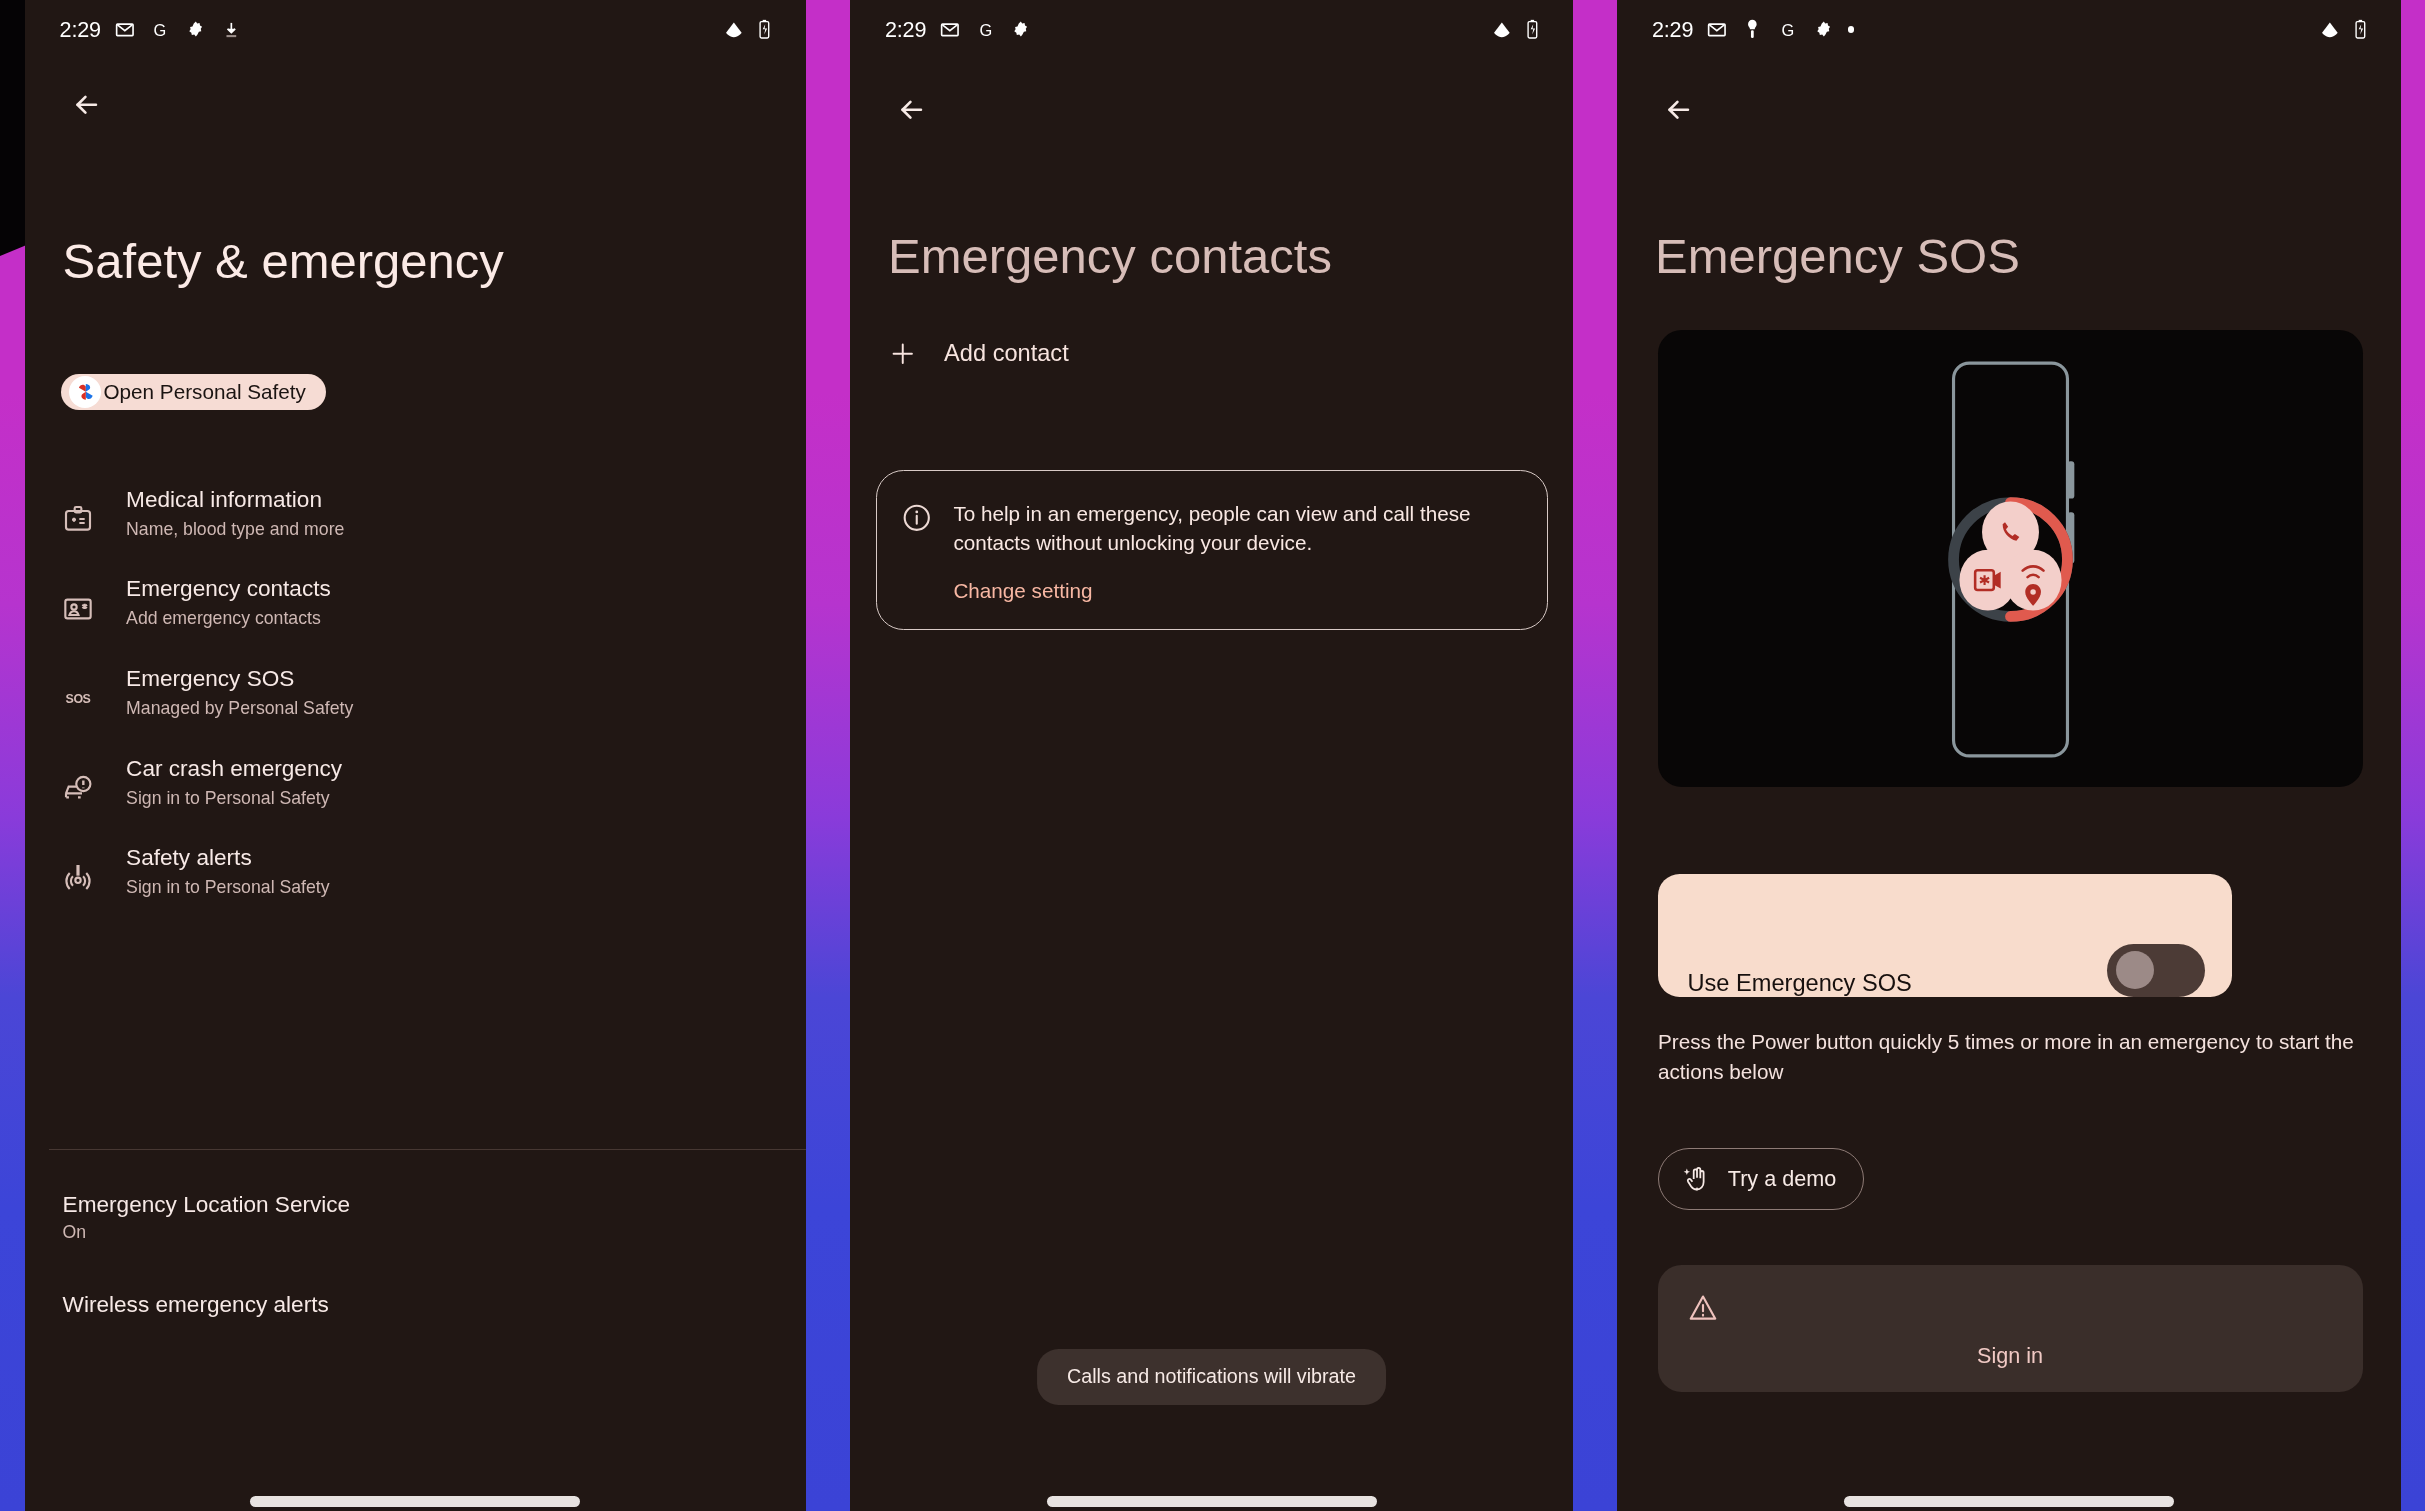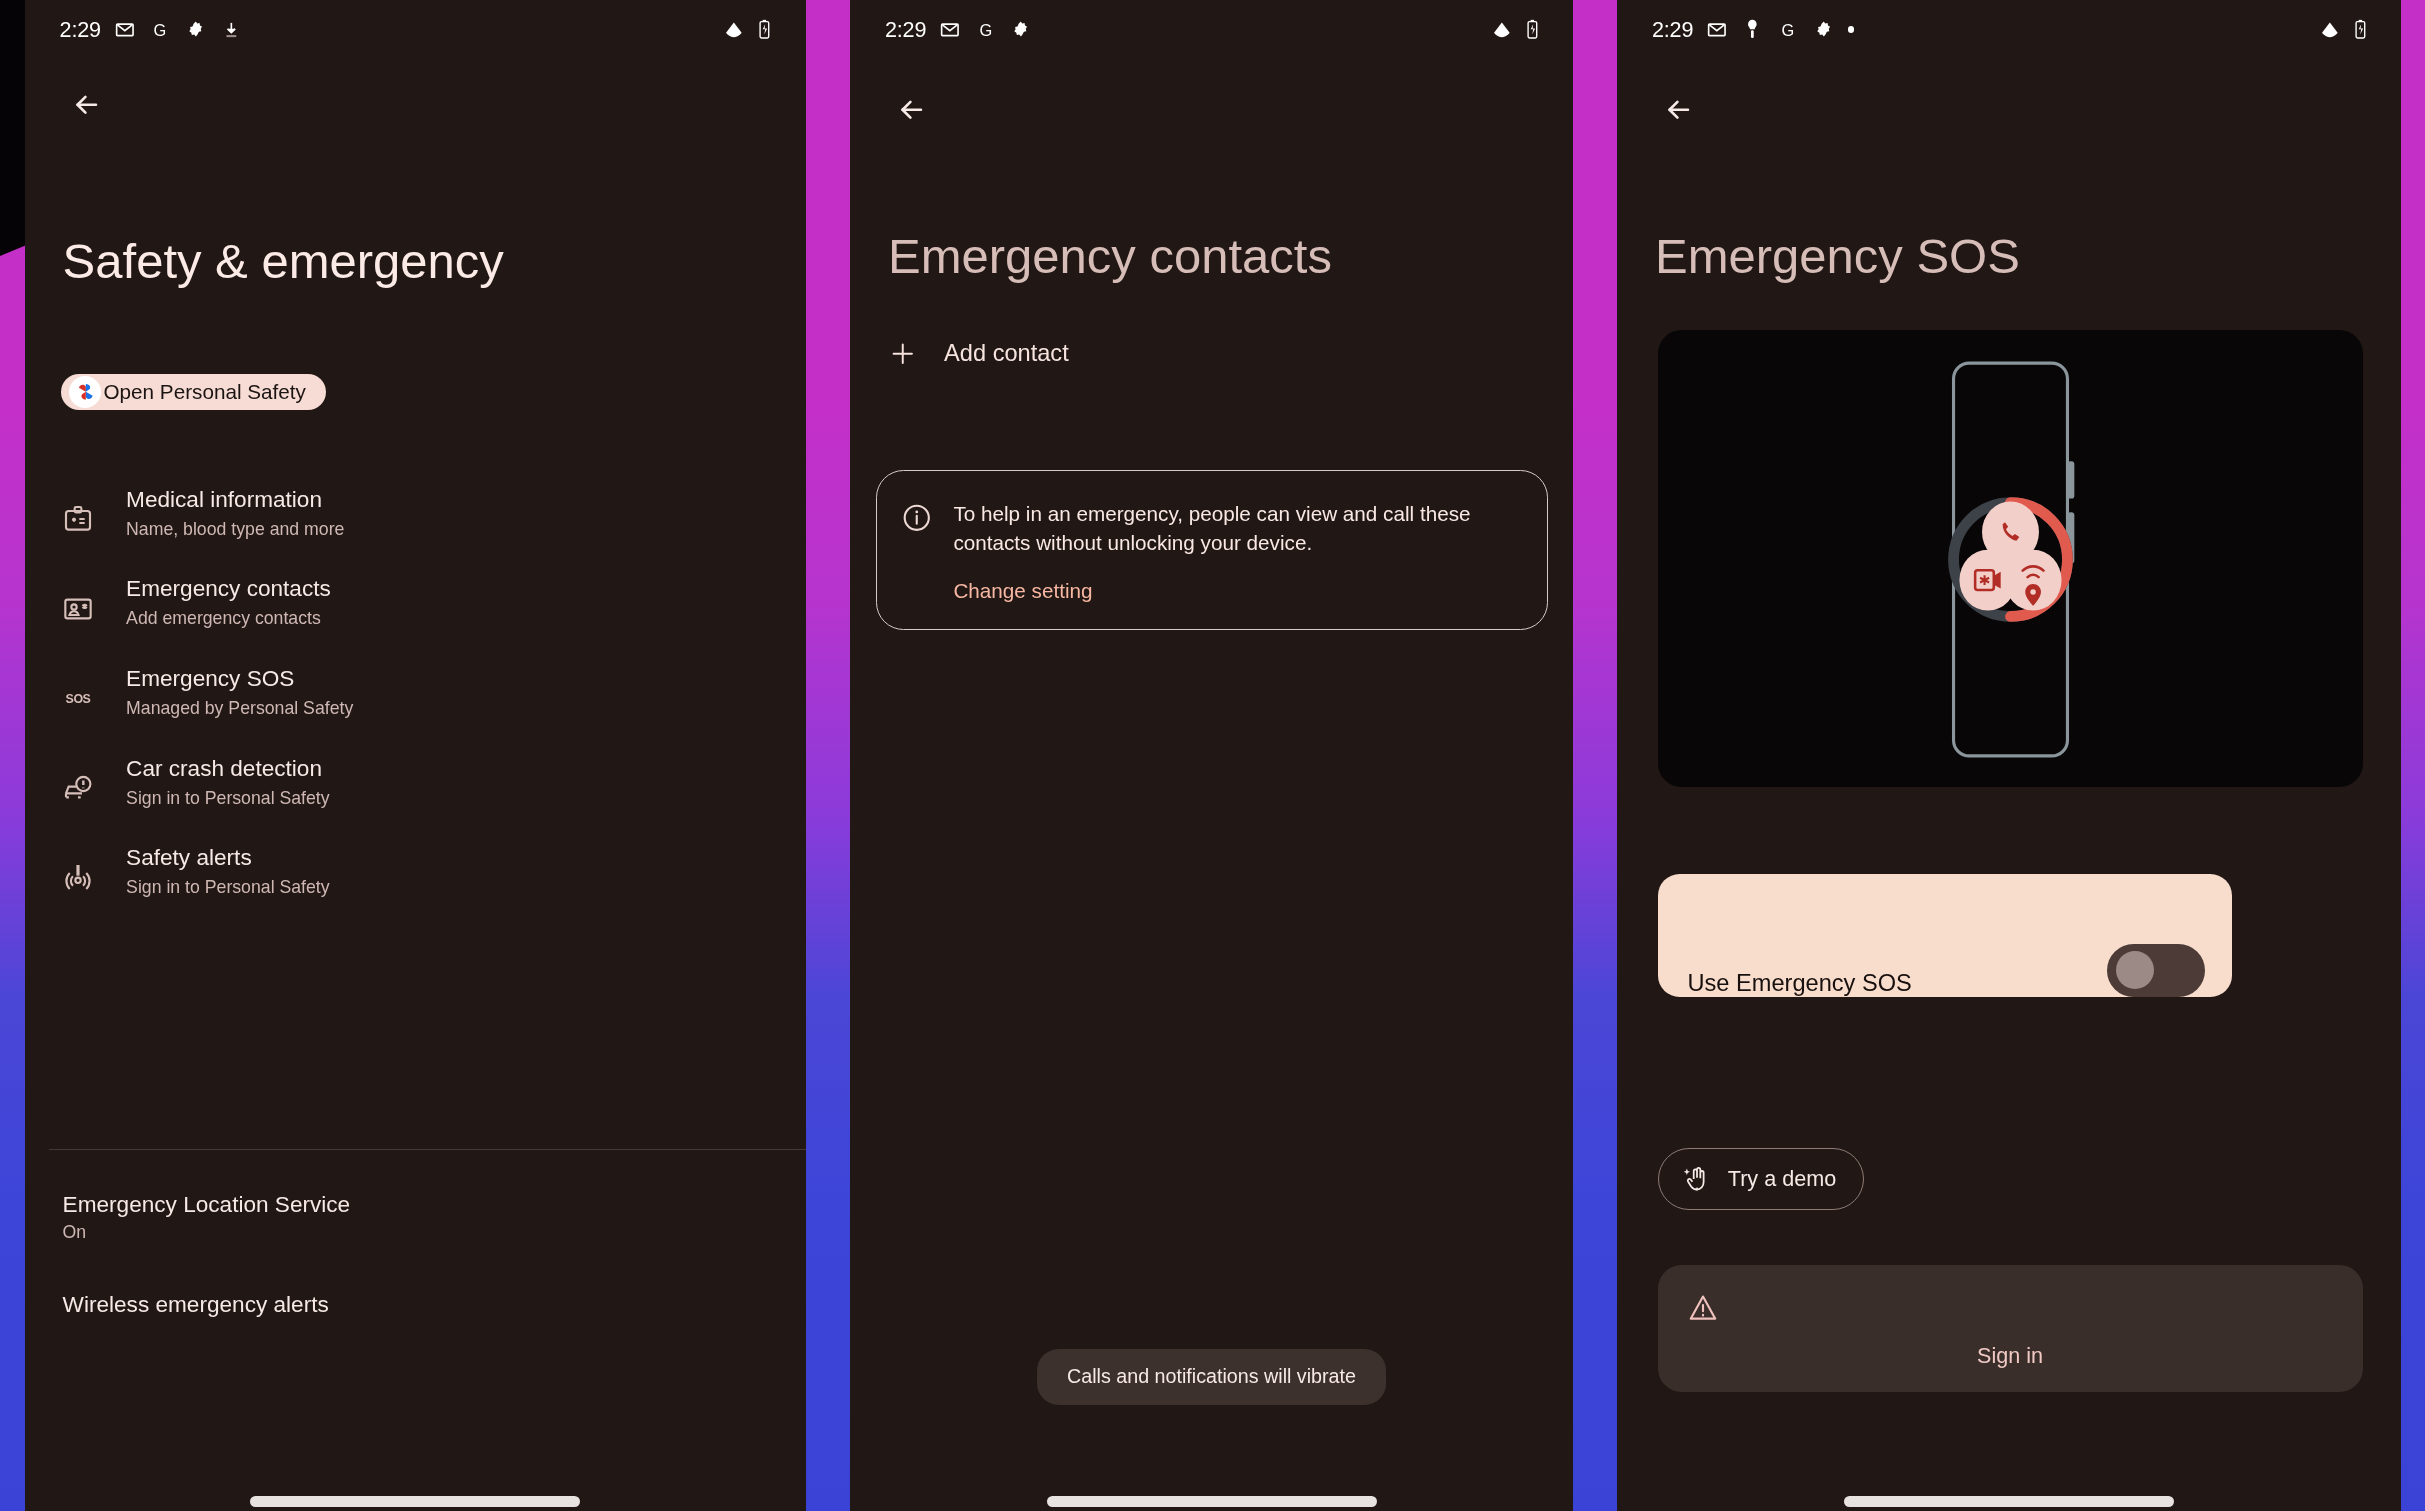--- a/index.html
+++ b/index.html
@@ -303,21 +303,21 @@
     <div class="setting-row">
       <span class="setting-icon">
         <svg width="32" height="32" viewBox="0 0 24 24" fill="none" stroke="#D6BEB9" stroke-width="1.6">
           <path d="M3 16v3M3 16h12M3 16l2-5h6"></path>
           <path d="M3.2 19h2M12 19h2"></path>
           <circle cx="16" cy="9" r="5.3"></circle>
             <path d="M16 6.3v3.4M16 11.6v.6" stroke-width="1.8"></path>
           </svg>
       </span>
       <span class="setting-texts">
-        <span class="setting-title">Car crash detection</span>
+        <span class="setting-title">Car crash emergency</span>
         <span class="setting-sub" style="display:block">Sign in to Personal Safety</span>
       </span>
     </div>
 
     <div class="setting-row">
       <span class="setting-icon">
         <svg width="32" height="32" viewBox="0 0 24 24" fill="none" stroke="#D6BEB9" stroke-width="1.6">
           <path d="M12 3v8" stroke-width="2.4"></path>
           <circle cx="12" cy="14.5" r="2"></circle>
           <path d="M8.2 11.4a5 5 0 000 7.2M15.8 11.4a5 5 0 010 7.2"></path>
@@ -504,20 +504,21 @@
     </svg>
   </div>
 
   <div class="toggle-card">
     <span class="toggle-label">Use Emergency SOS</span>
     <span class="toggle-switch">
       <span class="toggle-thumb"></span>
     </span>
   </div>
 
+  <div class="hint-text">Press the Power button quickly 5 times or more in an emergency to start the actions below</div>
 
   <div class="demo-btn">
     <span>
       <svg width="30.5" height="30.5" viewBox="0 0 24 24" fill="none" stroke="#F7EAE6" stroke-width="1.4" stroke-linejoin="round">
         <path d="M10 12.5V6.4a1.3 1.3 0 012.6 0v5M12.6 11.6V5.2a1.3 1.3 0 012.6 0v6.4M15.2 12V7.6a1.3 1.3 0 012.6 0V15c0 3.4-2.3 5.9-5.4 5.9-2 0-3.4-.9-4.4-2.4l-2.5-4a1.3 1.3 0 012.1-1.5l1.4 1.8"></path>
         <path d="M4.6 4.4l.7 1.8 1.8.7-1.8.7-.7 1.8-.7-1.8-1.8-.7 1.8-.7z" fill="#F7EAE6" stroke="none"></path>
         <path d="M12.6 18.6l.5 1.3 1.3.5-1.3.5-.5 1.3-.5-1.3-1.3-.5 1.3-.5z" fill="#F7EAE6" stroke="none"></path>
         </svg>
     </span>
     <span class="demo-label">Try a demo</span>

